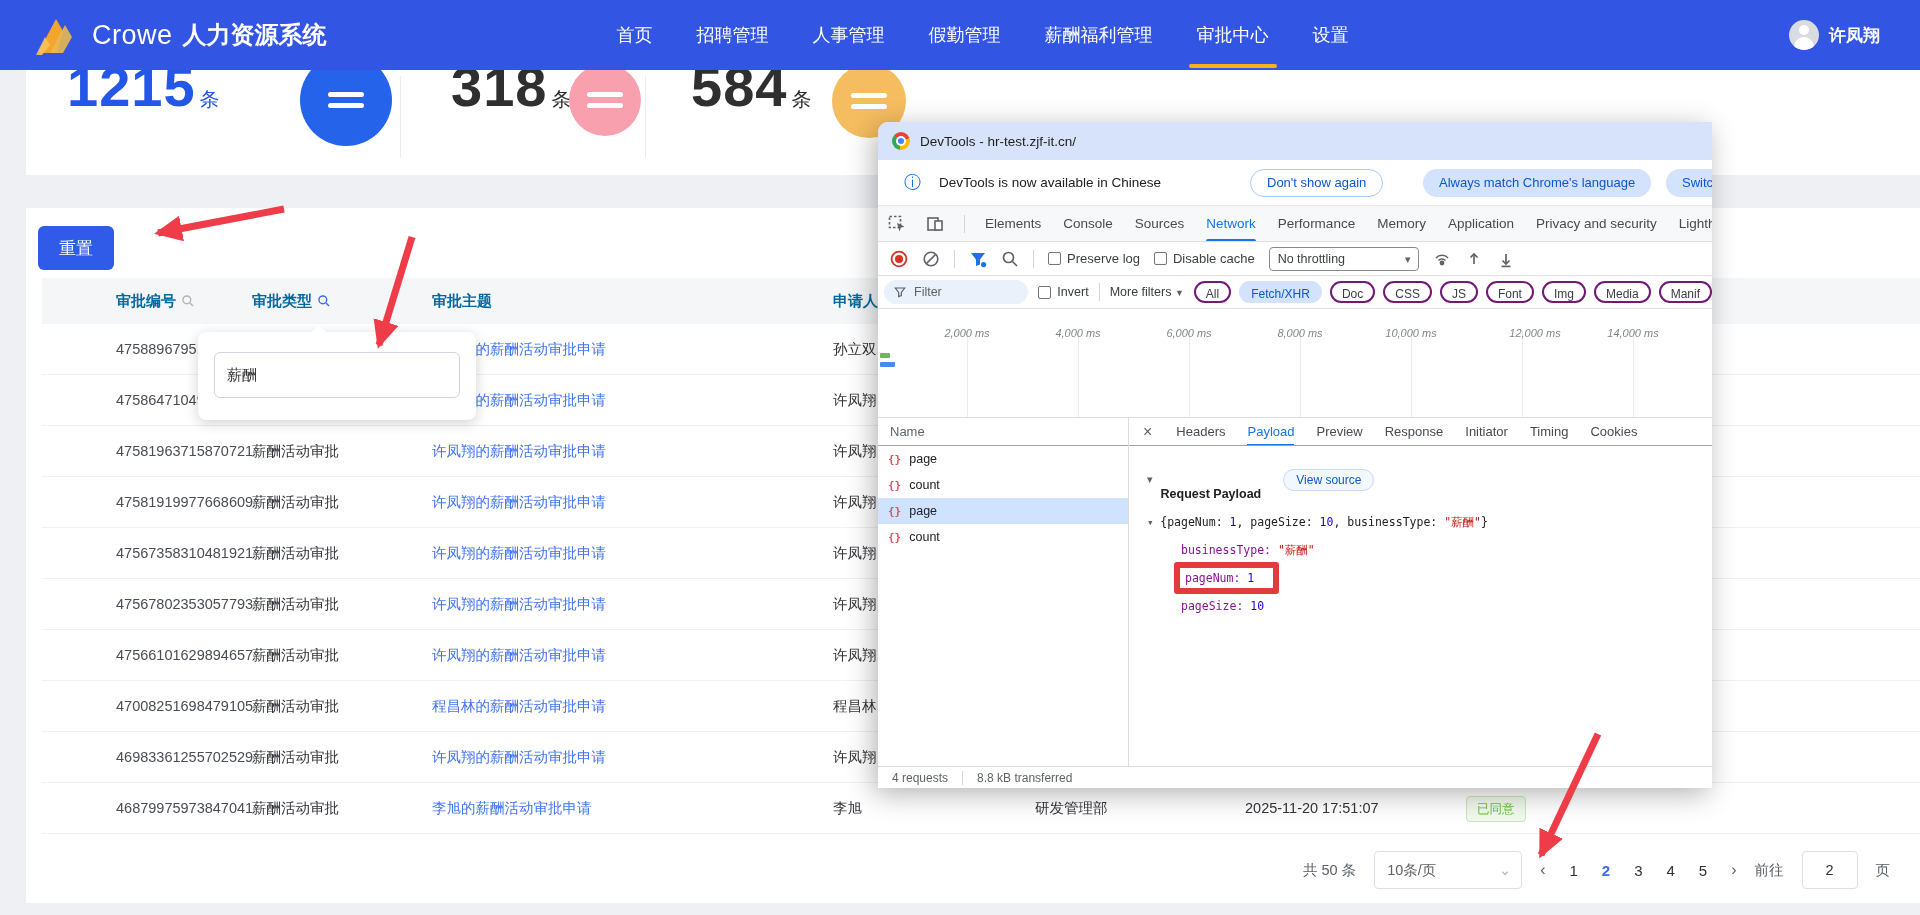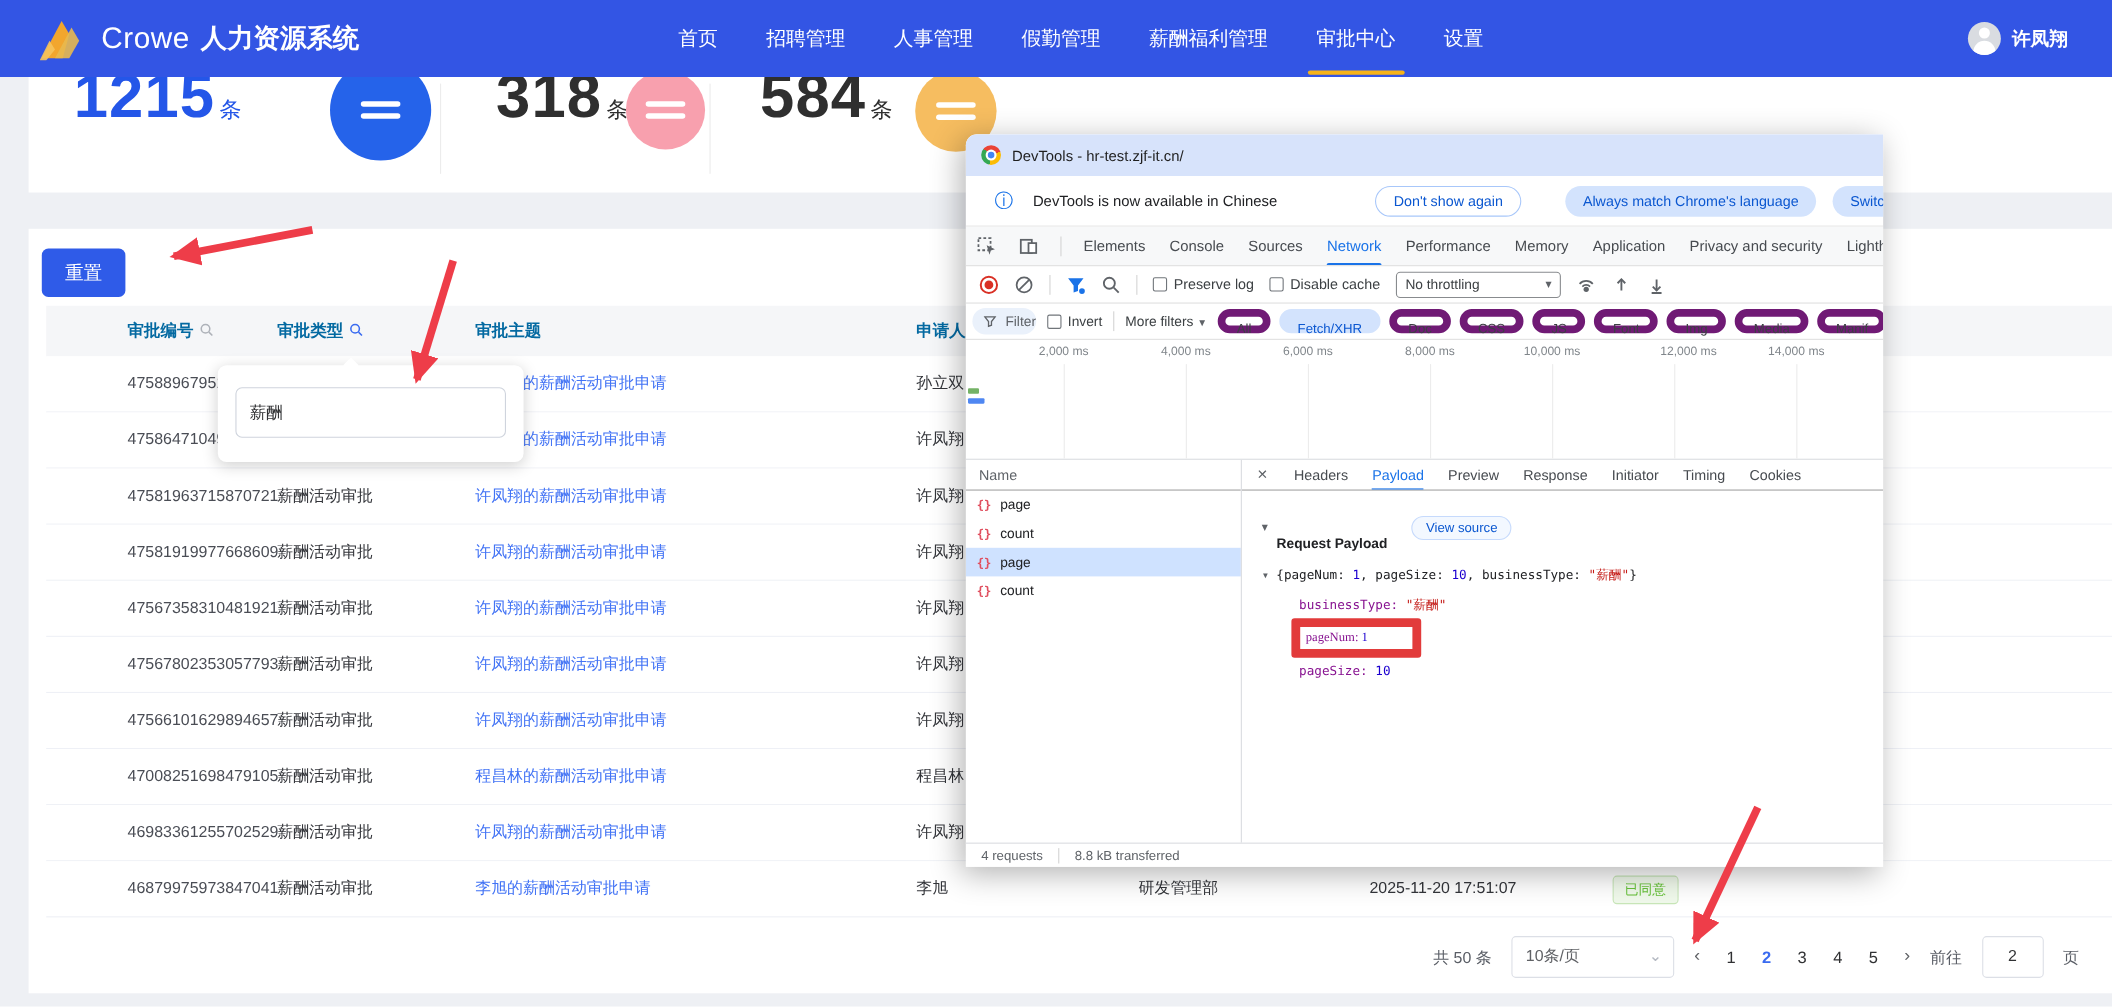--- a/index.html
+++ b/index.html
@@ -111,25 +111,25 @@
   .chkrow { display:flex; align-items:center; gap:6px; font-size:13px; color:#3c4043; white-space:nowrap; cursor:pointer; }
   .chk { width:13px; height:13px; border:1px solid #70757a; border-radius:2px; background:#fff; }
   .throttle { position:relative; width:150px; height:24px; border:1px solid #888b8e; border-radius:4px;
         font-size:12.5px; color:#3c4043; line-height:22px; padding:0 8px; cursor:pointer; }
   .throttle .car { position:absolute; right:7px; top:0; color:#5f6368; font-size:11px; }
   .dt-filterrow { height:33px; border-bottom:1px solid #e0e0e0; display:flex; align-items:center;
         padding-left:6px; gap:10px; overflow:hidden; }
   .filter-pillinput { width:330px; height:24px; background:#eaf1fb; border-radius:13px; display:flex;
         align-items:center; gap:8px; padding-left:10px; color:#5f6368; font-size:12.5px; }
   .morefilters { font-size:12.5px; color:#3c4043; white-space:nowrap; cursor:pointer; }
-  .fpill { height:22px; line-height:22px; border:7px solid #701a75; border-radius:11px; padding:0 10px;
+  .fpill { height:22px; line-height:22px; border:2px solid #701a75; border-radius:11px; padding:0 10px;
         font-size:12px; color:#3c4043; white-space:nowrap; cursor:pointer; flex:0 0 auto; }
   .fpill.sel { background:#d3e3fd; border-color:#d3e3fd; color:#0b57d0; }
   .dt-timeline { position:relative; height:109px; border-bottom:1px solid #dadce0; overflow:hidden; }
-  .tl-label { position:absolute; top:5px; font-size:11px; color:#80868b; transform:translateX(-50%); white-space:nowrap; }
+  .tl-label { position:absolute; top:18px; font-size:11px; color:#80868b; transform:translateX(-50%); white-space:nowrap;font-style:italic; }
   .tl-grid { position:absolute; top:22px; bottom:0; width:1px; background:#ececec; }
   .tl-bar { position:absolute; height:5px; border-radius:1px; }
   .dt-split { position:relative; height:348px; }
   .dt-left { position:absolute; left:0; top:0; width:250px; height:100%; }
   .dt-right { position:absolute; left:250px; right:0; top:0; height:100%; border-left:1px solid #dadce0; }
   .ph { height:28px; border-bottom:1px solid #a3a3a3; display:flex; align-items:center; font-size:13px; color:#5f6368; }
   .dt-left .ph { padding-left:12px; }
   .dt-right .ph { padding-left:14px; gap:22px; overflow:hidden; }
   .ptab { font-size:13px; color:#474b50; height:28px; line-height:28px; position:relative; cursor:pointer; white-space:nowrap; }
   .ptab.active { color:#1a73e8; }
@@ -145,22 +145,22 @@
   .caret { color:#5f6368; font-size:11px; }
   .viewsrc { height:22px; line-height:20px; border:1px solid #c6dafc; background:#f3f8ff; color:#0b57d0;
         font-size:12px; border-radius:12px; padding:0 12px; margin-left:14px; cursor:pointer; }
   .pl-code { font-family:"DejaVu Sans Mono",monospace; font-size:11.5px; margin-top:14px; }
   .pl-sum .p { color:#202124; } .pl-sum .n { color:#1c00cf; } .pl-sum .s { color:#c41a16; }
   .pl-entries { margin:8px 0 0 34px; font-family:"DejaVu Sans Mono",monospace; font-size:11.5px; }
   .pl-entry { line-height:24px; white-space:nowrap; }
   .pl-key { color:#881391; }
   .pl-val-num { color:#1c00cf; }
   .pl-val-str { color:#c41a16; }
-  .hl-box { display:inline-block; border:8px solid #7f1d1d; border-radius:3px; padding:0 40px 0 5px;
-        margin-left:-7px; line-height:20px;font-family:Liberation Serif, serif; }
+  .hl-box { display:inline-block; border:6px solid #7f1d1d; border-radius:3px; padding:0 19px 0 5px;
+        margin-left:-7px; line-height:20px; }
   .dt-status { height:23px; border-top:1px solid #dadce0; display:flex; align-items:center; gap:14px;
         padding-left:14px; font-size:12px; color:#5f6368; background:#fff; }
   .st-sep { width:1px; height:14px; background:#d4d4d4; }
 
   
   .arrows { position:absolute; left:0; top:0; width:1920px; height:915px; z-index:100; pointer-events:none; }
 </style>
 </head>
 <body>
 

